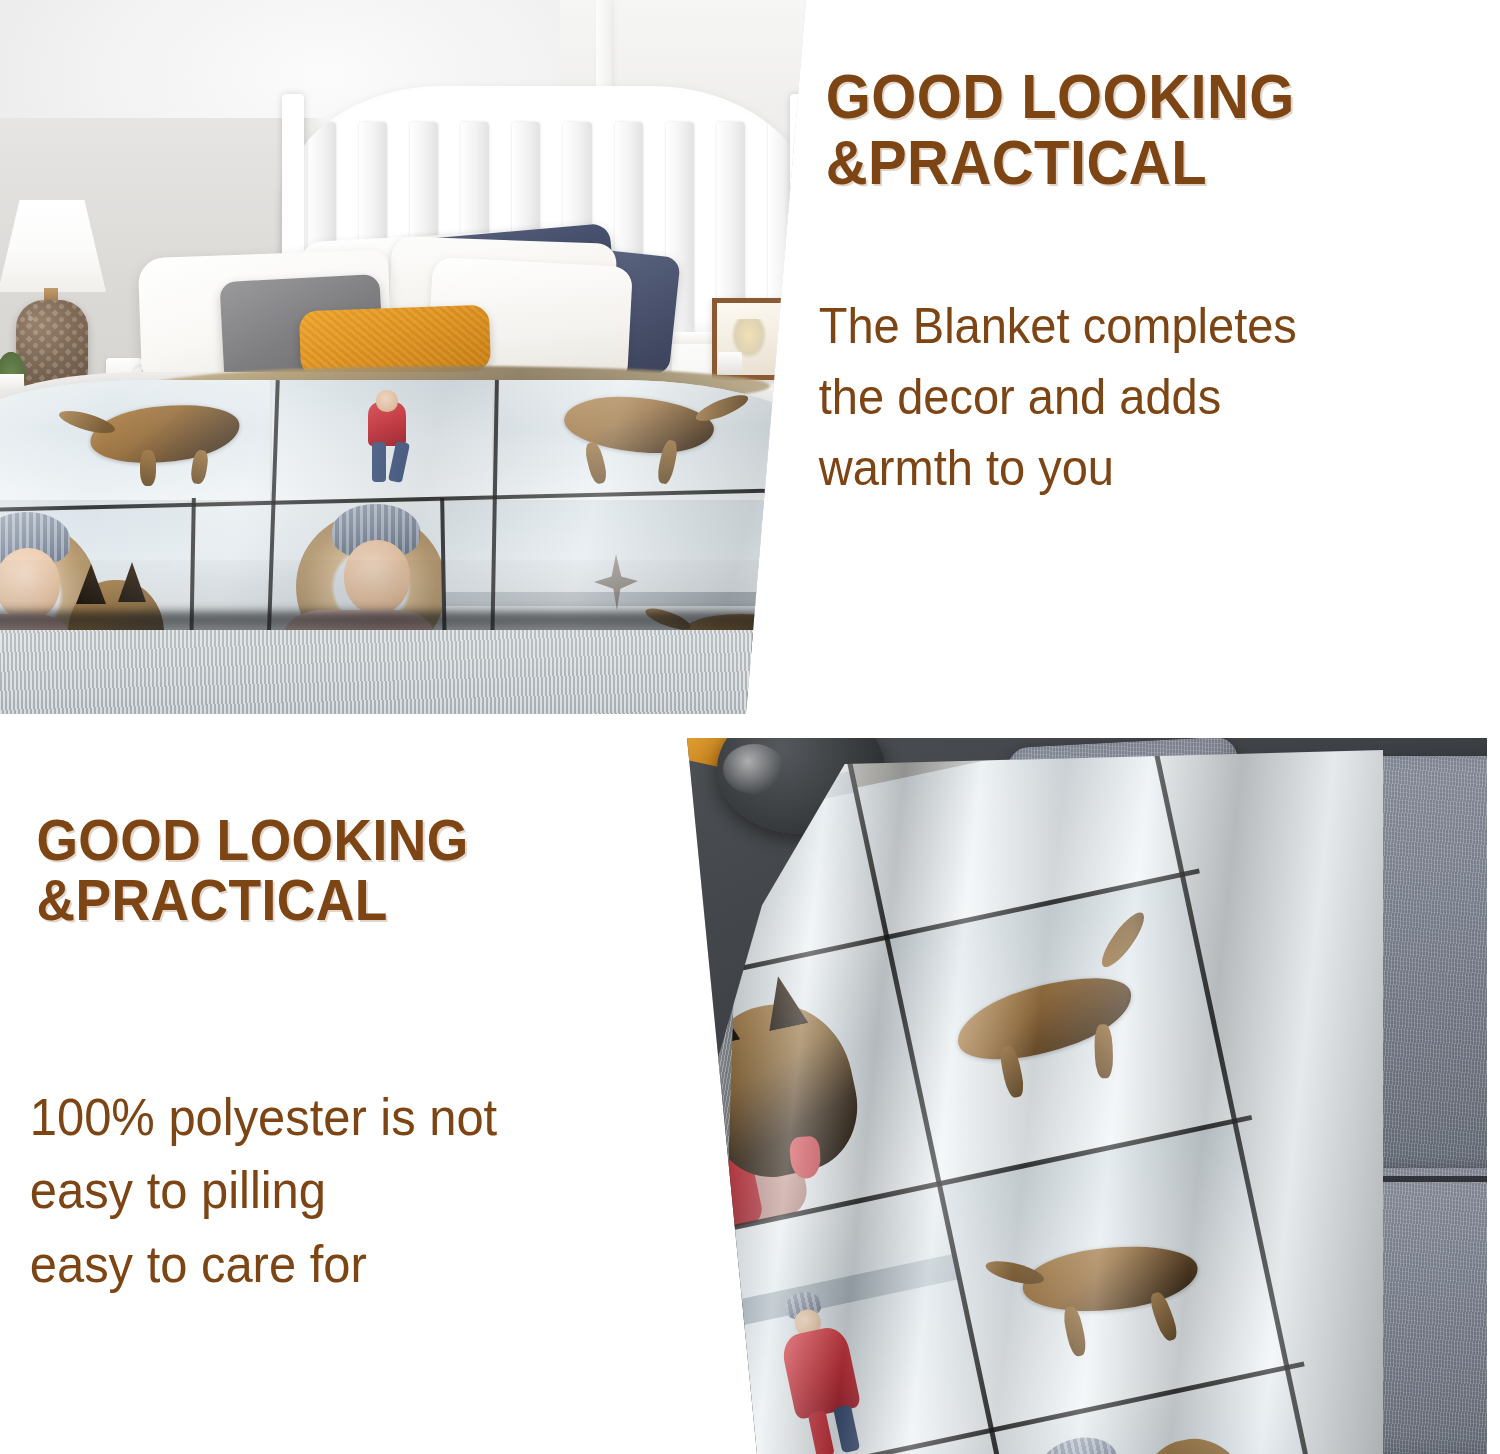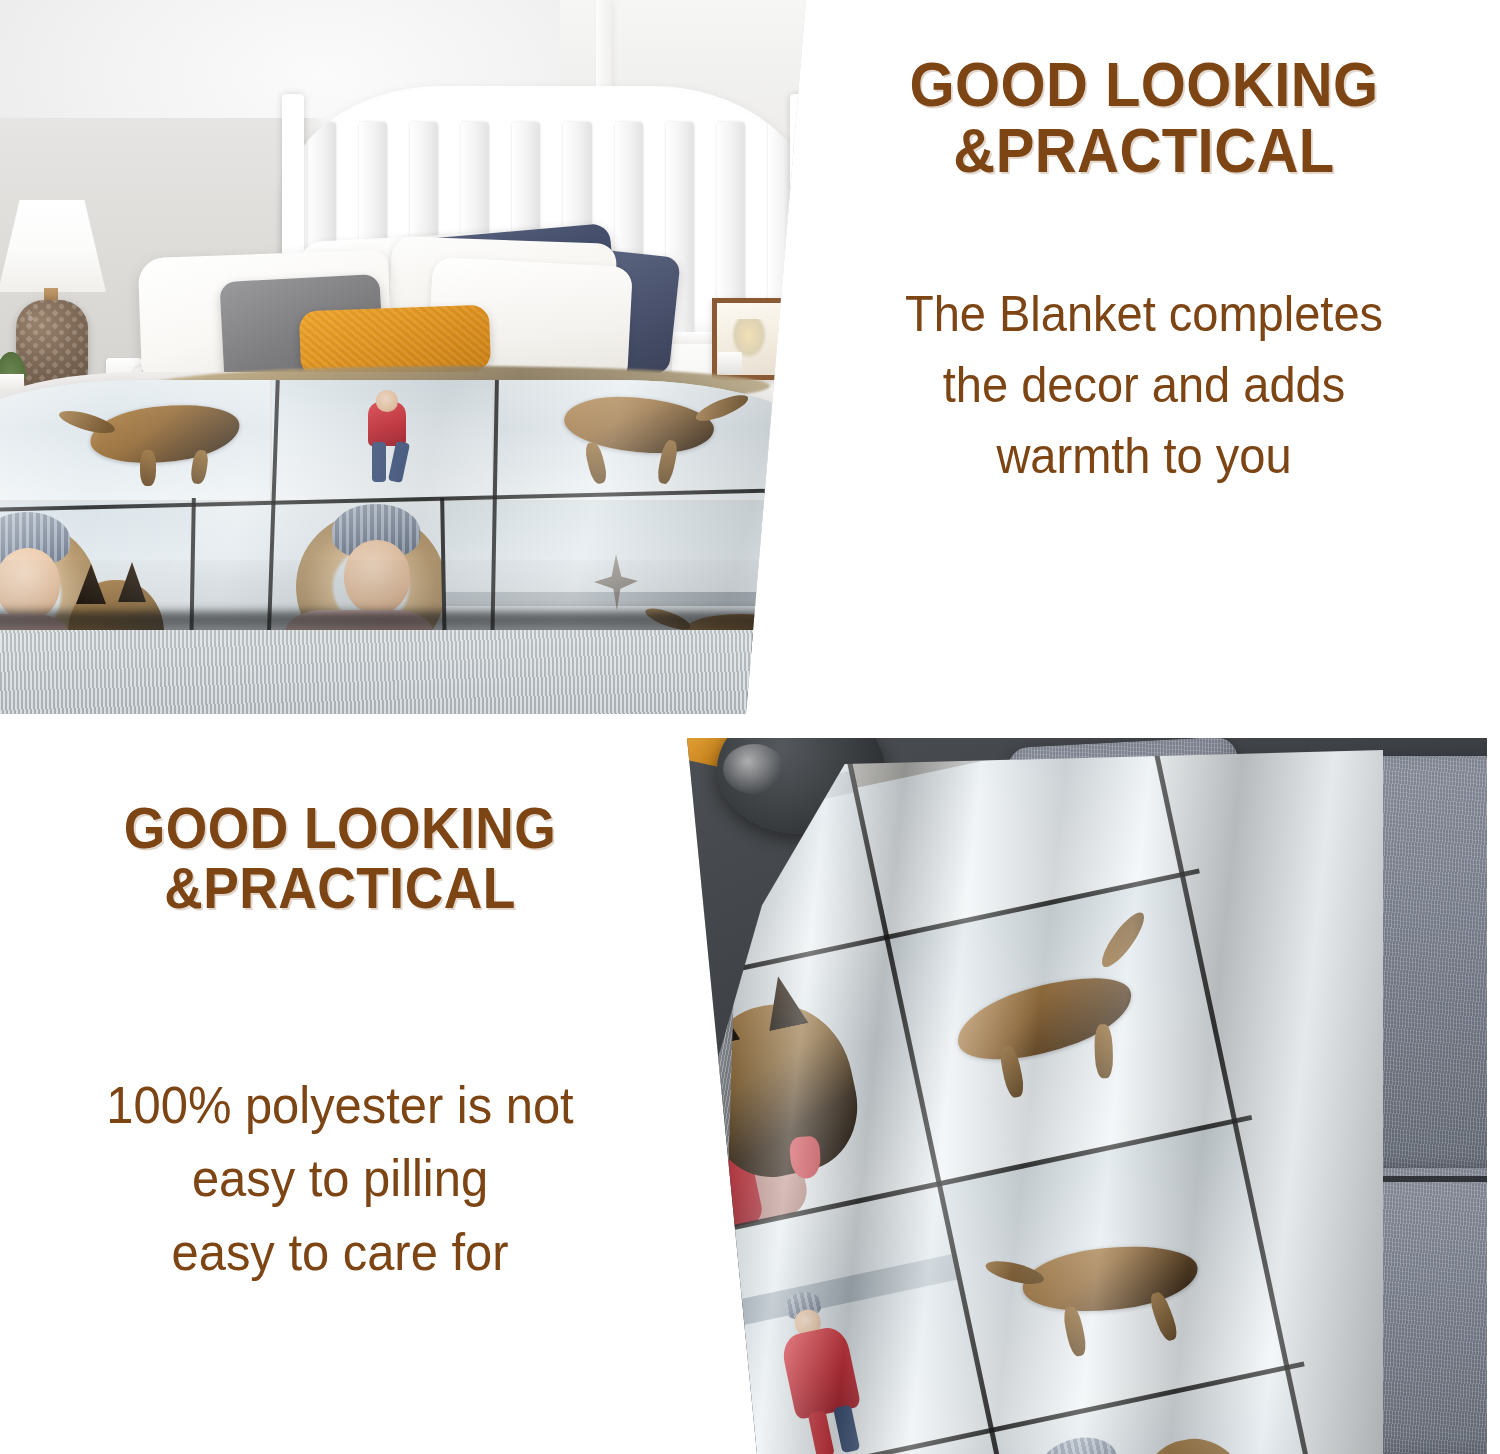--- a/index.html
+++ b/index.html
@@ -336,21 +336,21 @@
   .sb-edge{
     position:absolute;left:0;top:0;width:120px;height:100%;
     background:
       repeating-linear-gradient(100deg, rgba(255,255,255,.22) 0 1px, rgba(0,0,0,.16) 1px 3px),
       linear-gradient(100deg,#b8bcc2,#9aa0a8 60%,#878d96);
     -webkit-clip-path:polygon(0 56%, 24% 22%, 52% 6%, 62% 14%, 34% 34%, 22% 100%, 0 100%);
             clip-path:polygon(0 56%, 24% 22%, 52% 6%, 62% 14%, 34% 34%, 22% 100%, 0 100%);
   }
 
   
-  .copy{position:absolute;text-align:center;}
+  .copy{position:absolute;text-align:left;margin-top:12px;}
   .headline{
     color:#7d4414;
     font-weight:700;
     font-stretch:condensed;
     letter-spacing:.5px;
     line-height:1.04;
     text-shadow:2px 2px 0 rgba(120,68,22,.22);
     font-family:"Liberation Sans Narrow","Liberation Sans",sans-serif;
     transform:scaleX(.92);
   }

